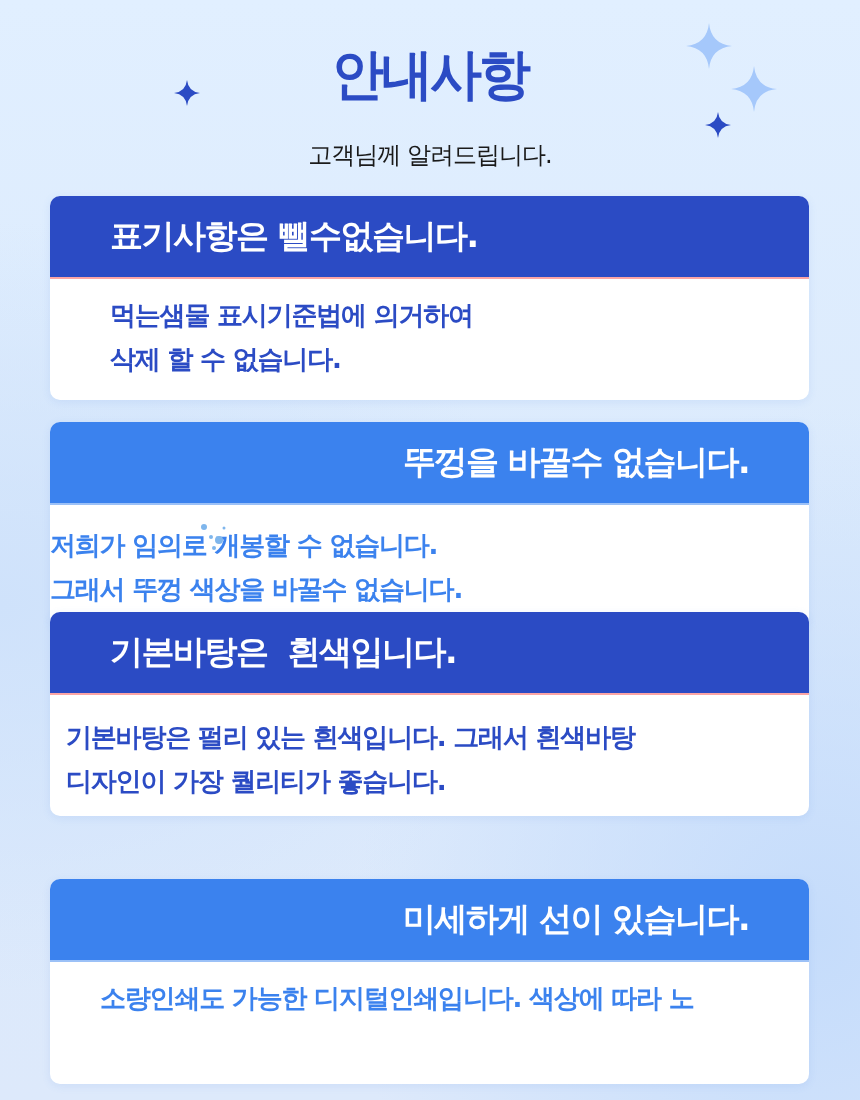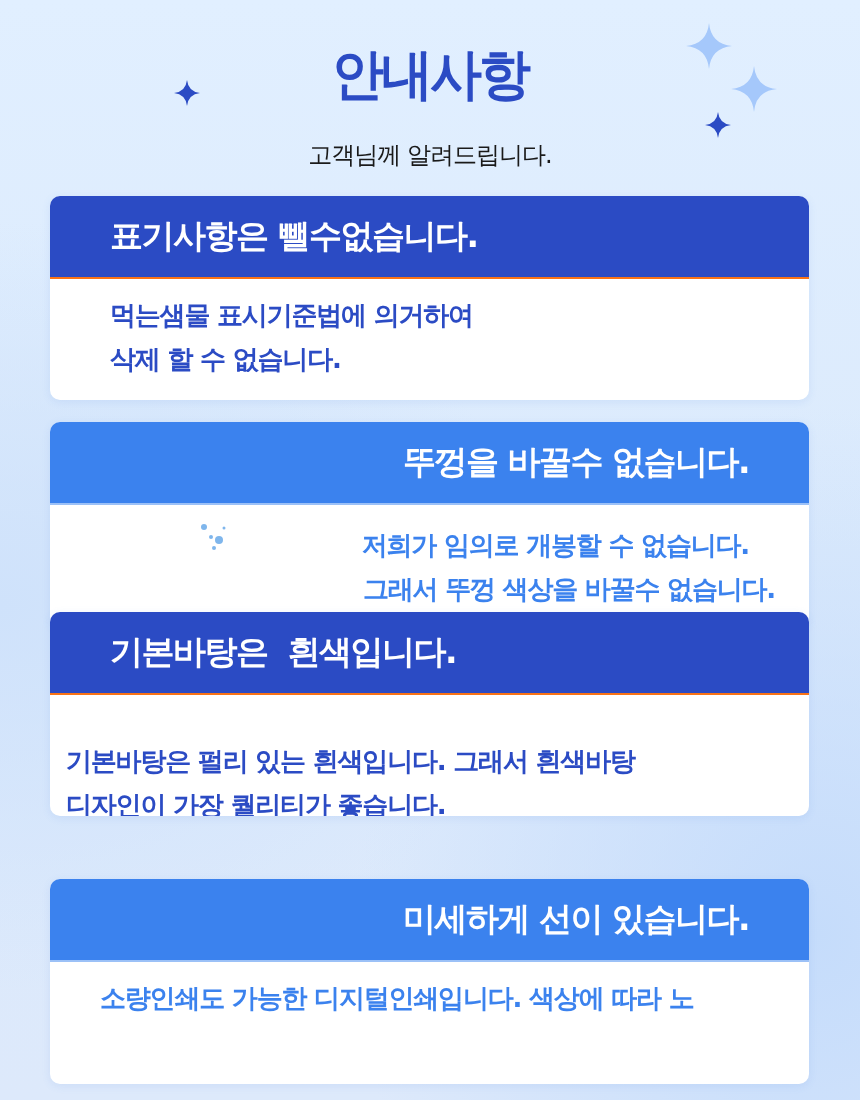--- a/index.html
+++ b/index.html
@@ -21,21 +21,21 @@
     }
     .sparkle { position: absolute; }
     .card {
       position: absolute; left: 50px; width: 759px; background: #ffffff;
       border-radius: 10px; overflow: hidden;
       box-shadow: 0 2px 8px rgba(80,130,220,0.12);
     }
     .card-head {
       height: 83px; display: flex; align-items: center;
       color: #ffffff; font-weight: bold; font-size: 33px; letter-spacing: -1.5px;
-      border-bottom: 2px solid #f97316; box-sizing: border-box;
+      border-bottom: 2px solid #fca5a5; box-sizing: border-box;
     }
     .card-head.dark { background: #2b4bc4; }
     .card-head.light { background: #3b82ee; border-bottom-color: #9cc1f7; }
     .card-head.left { justify-content: flex-start; padding-left: 60px; }
     .card-head.right { justify-content: flex-end; padding-right: 60px; }
     .card-body {
       position: relative; font-weight: bold; font-size: 26px; letter-spacing: -1.2px;
       line-height: 44px; box-sizing: border-box;
     }
     .card-body.dark { color: #2b4bc4; }
@@ -65,36 +65,36 @@
 <div class="card" style="top:196px; height:204px;">
   <div class="card-head dark left">표기사항은 뺄수없습니다.</div>
   <div class="card-body dark" style="padding:14px 12px 0 60px;">
     <span class="line">먹는샘물 표시기준법에 의거하여</span>
     <span class="line">삭제 할 수 없습니다.</span>
   </div>
 </div>
 
 <div class="card" style="top:422px; height:205px;">
   <div class="card-head light right">뚜껑을 바꿀수 없습니다.</div>
-  <div class="card-body light" style="padding:18px 34px 0 0; text-align:right;">
+  <div class="card-body light" style="padding:18px 34px 0 0; text-align:left;">
     <svg class="dots" style="left:150px; top:16px;" width="45" height="35" viewBox="0 0 45 35">
       <circle cx="4" cy="6" r="3" fill="#7fb6ec"></circle>
       <circle cx="11" cy="16" r="2" fill="#7fb6ec"></circle>
       <circle cx="19" cy="19" r="4" fill="#7fb6ec"></circle>
       <circle cx="14" cy="27" r="2" fill="#7fb6ec"></circle>
       <circle cx="24" cy="7" r="1.5" fill="#7fb6ec"></circle>
     </svg>
     <span class="line" style="padding-right:26px;">저희가 임의로 개봉할 수 없습니다.</span>
     <span class="line">그래서 뚜껑 색상을 바꿀수 없습니다.</span>
   </div>
 </div>
 
 <div class="card" style="top:612px; height:204px;">
   <div class="card-head dark left" style="white-space:pre;">기본바탕은  흰색입니다.</div>
-  <div class="card-body dark" style="padding:20px 0 0 16px;margin-top:24px;">
+  <div class="card-body dark" style="padding:20px 0 0 16px;">
     <span class="line">기본바탕은 펄리 있는 흰색입니다. 그래서 흰색바탕</span>
     <span class="line">디자인이 가장 퀄리티가 좋습니다.</span>
   </div>
 </div>
 
 <div class="card" style="top:879px; height:205px;">
   <div class="card-head light right">미세하게 선이 있습니다.</div>
   <div class="card-body light" style="padding:14px 0 0 50px;">
     <span class="line">소량인쇄도 가능한 디지털인쇄입니다. 색상에 따라 노</span>
   </div>

